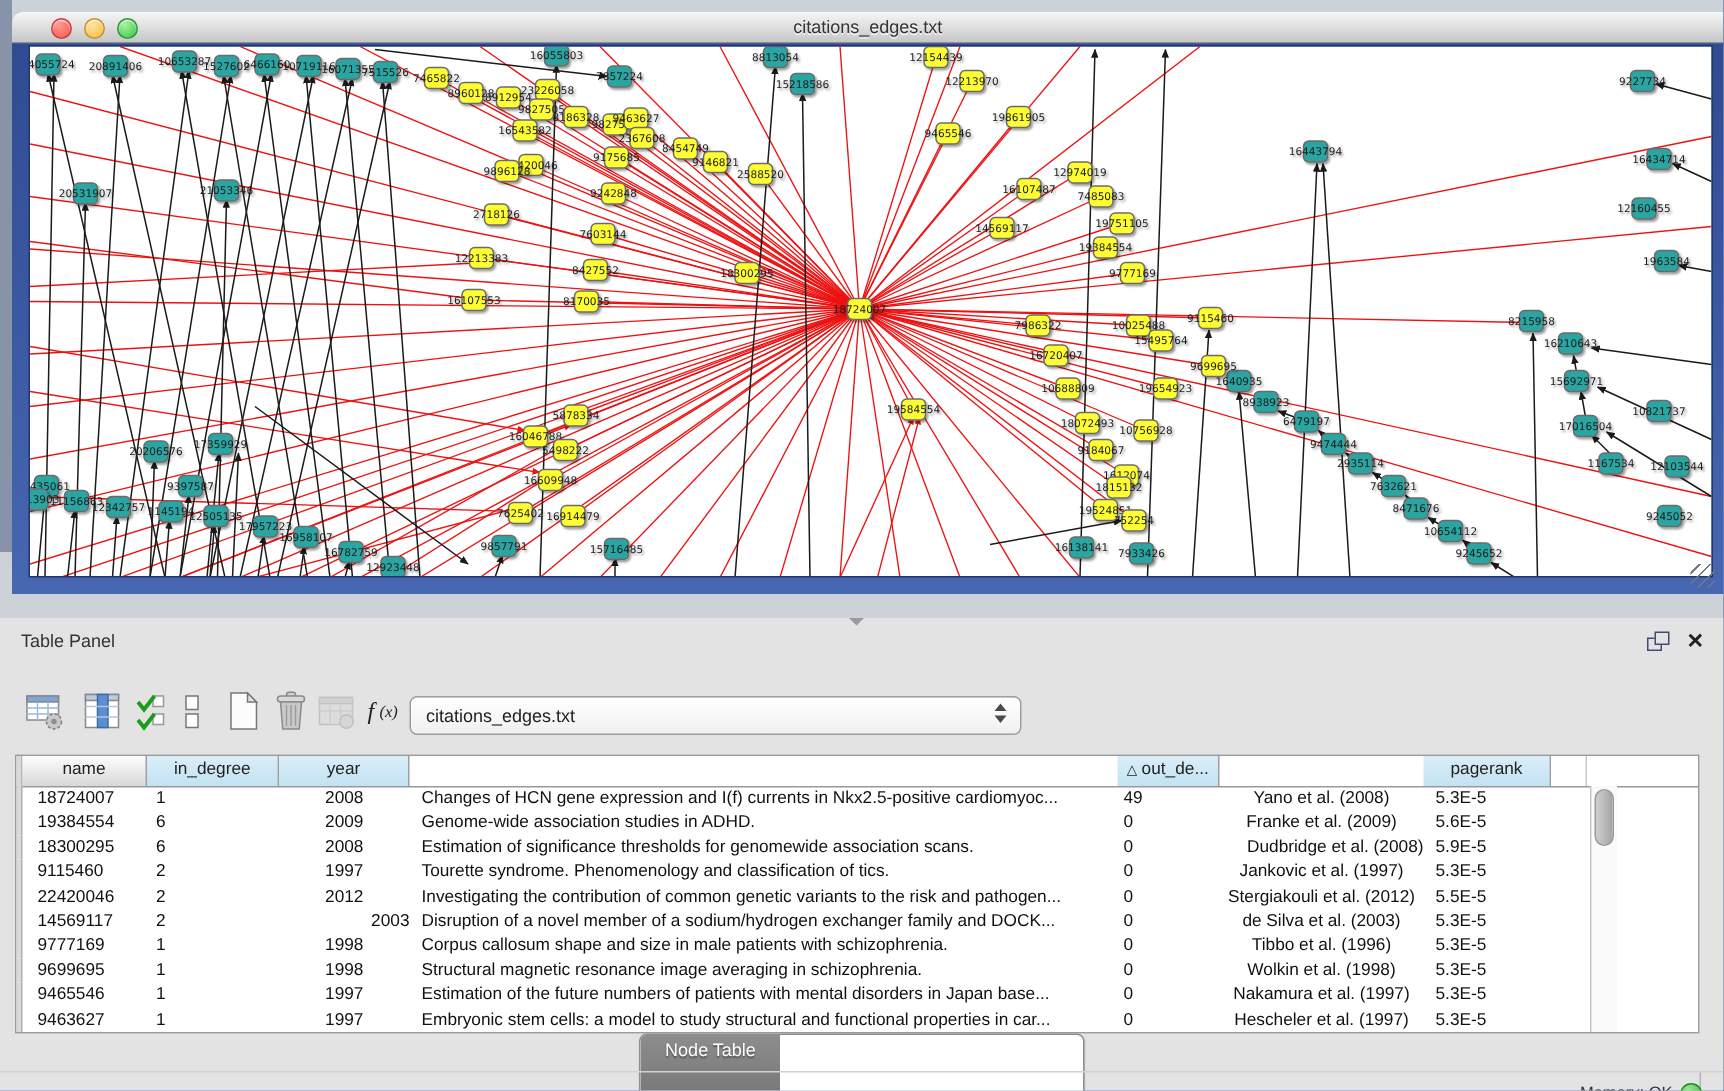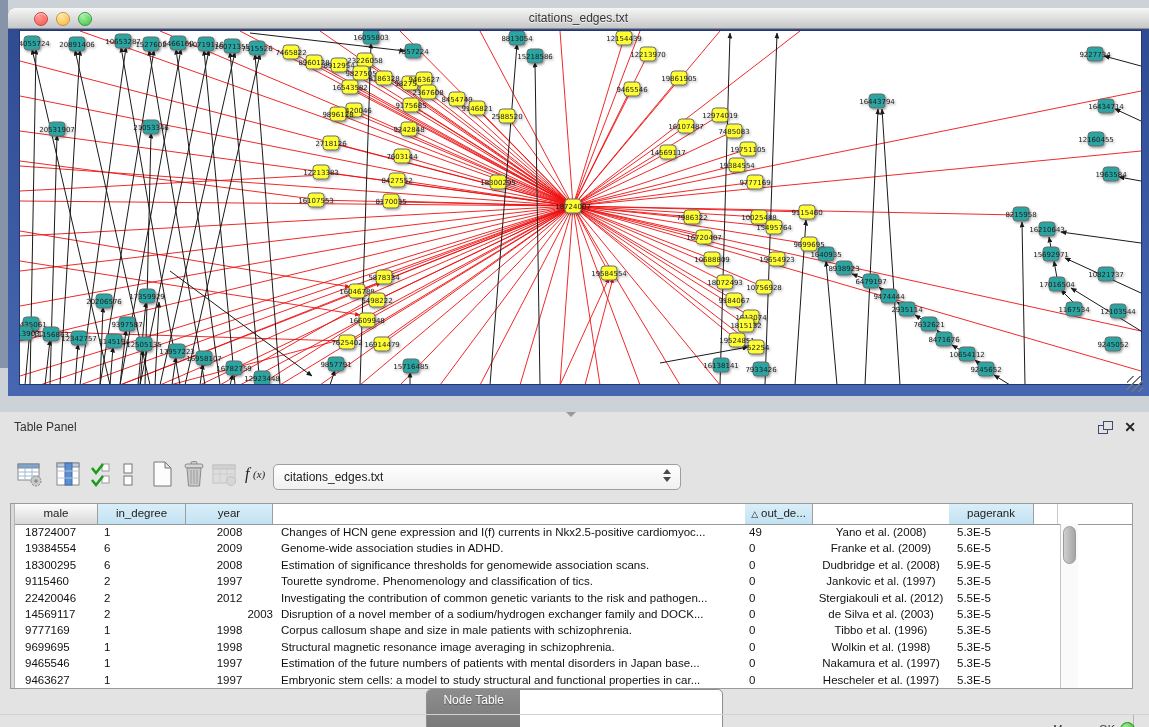--- a/index.html
+++ b/index.html
@@ -807,21 +807,21 @@
         <svg width="30" height="24">
           <text x="2" y="17" font-family="Liberation Serif, serif" font-style="italic" font-size="16" fill="#222">f</text>
           <text x="10" y="16" font-family="Liberation Serif, serif" font-style="italic" font-size="11" fill="#222">(x)</text>
         </svg>
       </div>
     </div>
 
   <div class="table-box">
     <div class="thead" id="thead">
         <div class="gutter"></div>
-        <div class="th plain" style="width: 83px;"><span>male</span></div>
+        <div class="th plain" style="width: 83px;"><span>name</span></div>
         <div class="th" style="width: 88px;"><span>in_degree</span></div>
         <div class="th" style="width: 87px;"><span>year</span></div>
         <div class="th" style="width: 472px; margin-top: 44px;"><span>title</span></div>
         <div class="th" style="width: 68px;"><span class="sort">△</span><span>out_de...</span></div>
         <div class="th" style="width: 136px; margin-top: 48px;"><span>short</span></div>
         <div class="th" style="width: 85px;"><span>pagerank</span></div>
         <div class="th-filler"></div>
         <div class="th-rest"></div>
       </div>
     <div class="tbody" id="tbody">
@@ -845,21 +845,21 @@
           <div class="td" style="width: 136px; text-align: center; padding-left: 0px; box-sizing: border-box;">Franke et al. (2009)</div>
           <div class="td" style="width: 85px; text-align: left; padding-left: 8px; box-sizing: border-box;">5.6E-5</div>
         </div>
         <div class="trow">
           <div class="gutter"></div>
           <div class="td" style="width: 83px; text-align: left; padding-left: 10px; box-sizing: border-box;">18300295</div>
           <div class="td" style="width: 88px; text-align: left; padding-left: 6px; box-sizing: border-box;">6</div>
           <div class="td" style="width: 87px; text-align: center; padding-left: 0px; box-sizing: border-box;">2008</div>
           <div class="td" style="width: 472px; text-align: left; padding-left: 8px; box-sizing: border-box;">Estimation of significance thresholds for genomewide association scans.</div>
           <div class="td" style="width: 68px; text-align: left; padding-left: 4px; box-sizing: border-box;">0</div>
-          <div class="td" style="width: 136px; text-align: center; padding-left: 0px; box-sizing: border-box;">Dudbridge et al. (2008)</div>
+          <div class="td" style="width: 136px; text-align: right; padding-left: 0px; box-sizing: border-box;">Dudbridge et al. (2008)</div>
           <div class="td" style="width: 85px; text-align: left; padding-left: 8px; box-sizing: border-box;">5.9E-5</div>
         </div>
         <div class="trow">
           <div class="gutter"></div>
           <div class="td" style="width: 83px; text-align: left; padding-left: 10px; box-sizing: border-box;">9115460</div>
           <div class="td" style="width: 88px; text-align: left; padding-left: 6px; box-sizing: border-box;">2</div>
           <div class="td" style="width: 87px; text-align: center; padding-left: 0px; box-sizing: border-box;">1997</div>
           <div class="td" style="width: 472px; text-align: left; padding-left: 8px; box-sizing: border-box;">Tourette syndrome. Phenomenology and classification of tics.</div>
           <div class="td" style="width: 68px; text-align: left; padding-left: 4px; box-sizing: border-box;">0</div>
           <div class="td" style="width: 136px; text-align: center; padding-left: 0px; box-sizing: border-box;">Jankovic et al. (1997)</div>

